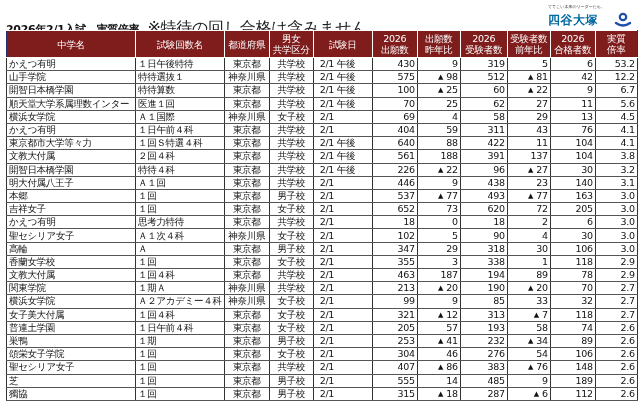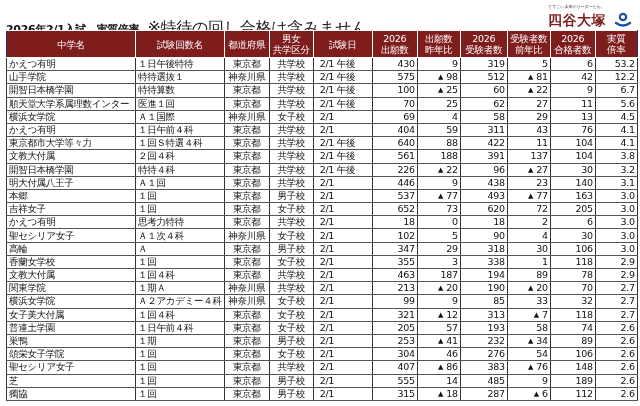--- a/index.html
+++ b/index.html
@@ -2,21 +2,21 @@
 <html><head>
 <meta charset="utf-8">
 <style>
   html, body { margin:0; padding:0; background:#ffffff; }
   body { width:640px; height:406px; position:relative; overflow:hidden; font-family:"DejaVu Sans", "Liberation Sans", sans-serif; color:#111; }
   .title-row { position:absolute; left:6px; top:18px; height:14px; display:flex; align-items:baseline; white-space:nowrap; }
   .title { font-weight:bold; font-size:11px; letter-spacing:-0.3px; }
   .note { font-size:16px; margin-left:8px; color:#222; letter-spacing:-0.3px; }
   .logo { position:absolute; right:8px; top:4px; width:92px; height:26px; }
   .logo .tagline { position:absolute; left:8px; top:0px; font-size:4px; color:#333; white-space:nowrap; }
-  .logo .brand { position:absolute; left:8px; top:8px; font-size:14px; font-weight:bold; color:#7f1d1d; letter-spacing:0.5px; }
+  .logo .brand { position:absolute; left:8px; top:8px; font-size:12px; font-weight:bold; color:#0369a1; letter-spacing:0.5px; }
   .logo .mark { position:absolute; left:74px; top:7px; width:18px; height:18px; }
   table { position:absolute; left:6px; top:30px; border-collapse:collapse; table-layout:fixed; }
   th { background:#7f1d1d; color:#ffffff; font-weight:normal; font-size:9.5px; line-height:11px; border:1px solid #ffffff; padding:0; height:26px; text-align:center; letter-spacing:-0.3px; }
   thead tr th:first-child { border-left:1px solid #1f3470; }
   thead tr th:last-child { border-right:1px solid #1f3470;margin-top:8px; }
   td { font-size:9.5px; height:12.2px; line-height:12px; border:1px solid #333; padding:0 2px; white-space:nowrap; overflow:hidden; letter-spacing:-0.3px; }
   tbody tr td { border-top:1px solid #555; border-bottom:1px solid #555; }
   td.l { text-align:left; }
   td.c { text-align:center; }
   td.r { text-align:right; }

